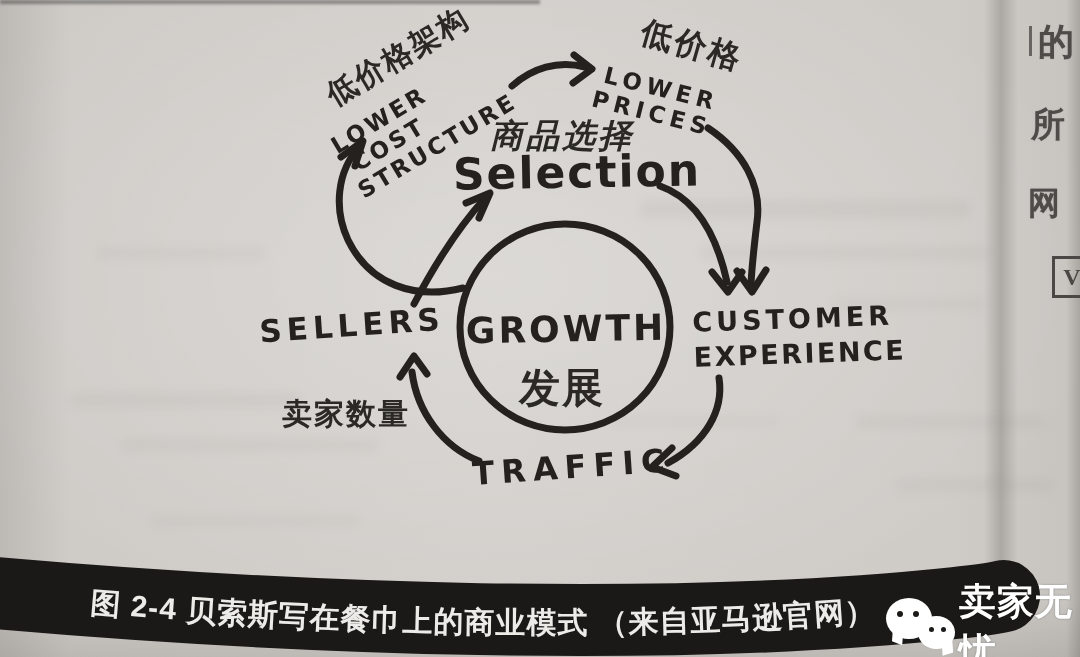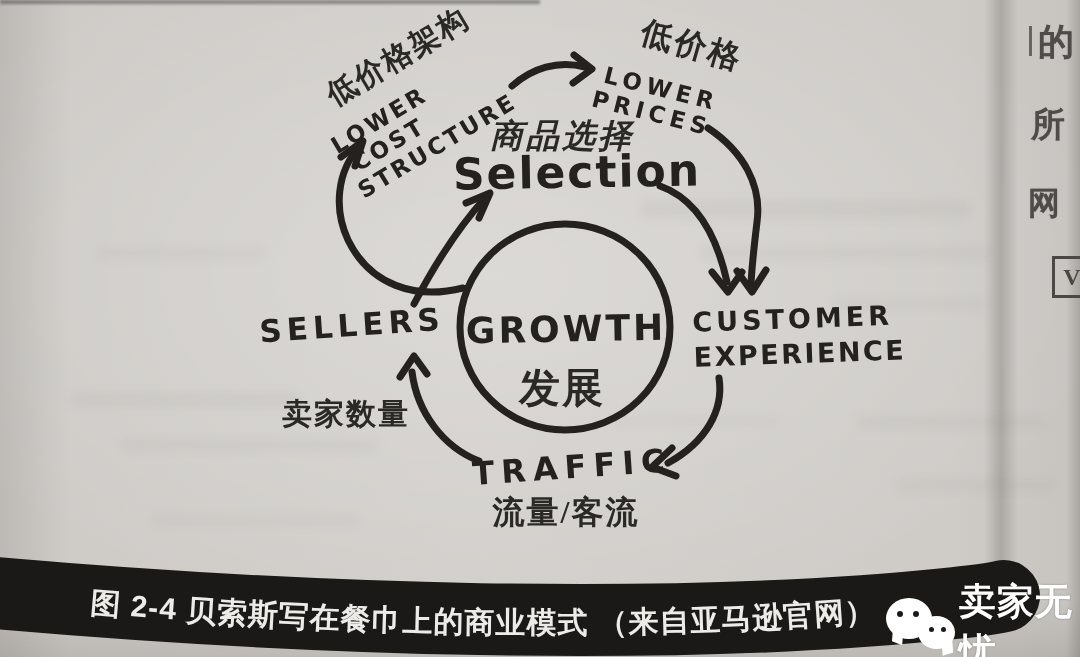--- a/index.html
+++ b/index.html
@@ -125,21 +125,20 @@
 
   <div class="label hand" style="left:352px;top:325px;font-size:31px;letter-spacing:5px;transform:translate(-50%,-50%) rotate(-4deg);">SELLERS</div>
   <div class="label print" style="left:346px;top:366px;font-size:30px;letter-spacing:2px;margin-top:48px;">卖家数量</div>
 
   <div class="hand multiline" style="position:absolute;left:693px;top:301px;font-size:27px;letter-spacing:4px;line-height:1.3;transform:rotate(-2deg);">
     <div>CUSTOMER</div>
     <div style="letter-spacing:2.5px">EXPERIENCE</div>
   </div>
 
   <div class="label hand" style="left:572px;top:467px;font-size:32px;letter-spacing:7px;transform:translate(-50%,-50%) rotate(-4deg);">TRAFFIC</div>
-  <div class="label print" style="left:566px;top:513px;font-size:32px;letter-spacing:2px;">流量/客流</div>
 
   <div class="frag-stroke" style="left:1029px;top:26px;width:3px;height:30px;"></div>
   <div class="fragment" style="left:1038px;top:18px;font-size:36px;">的</div>
   <div class="fragment" style="left:1031px;top:102px;font-size:34px;">所</div>
   <div class="fragment" style="left:1028px;top:182px;font-size:32px;">网</div>
   <div class="boxed-v">
     <span>V</span>
   </div>
 
   <svg width="1080" height="657" viewBox="0 0 1080 657" style="z-index:6">

